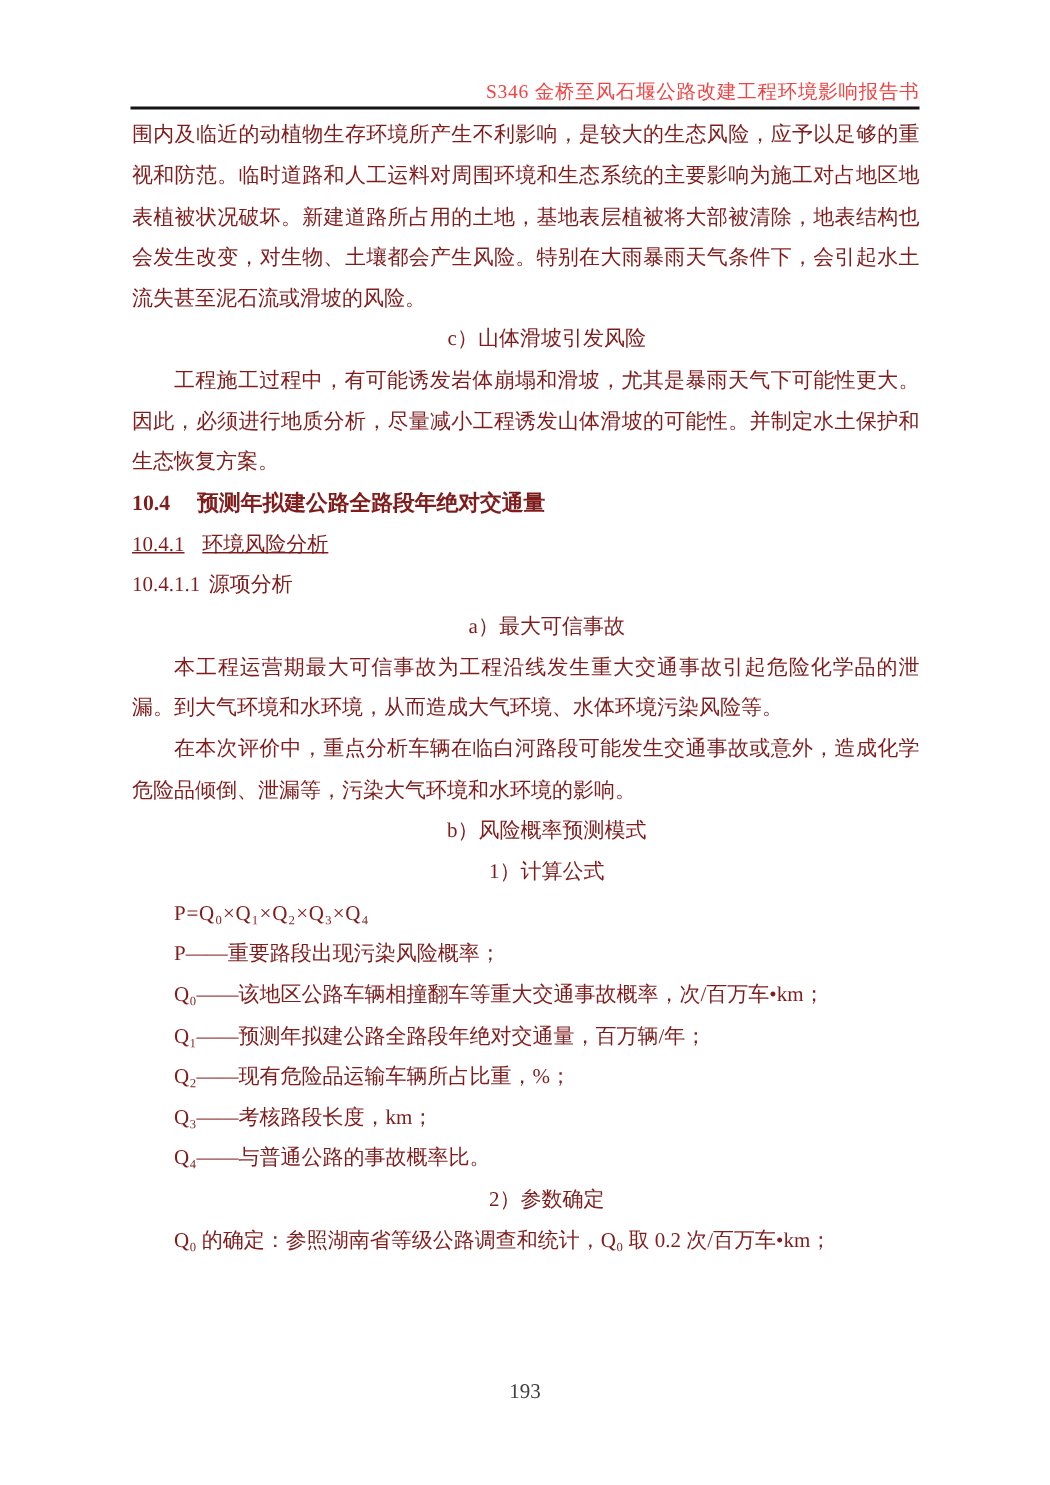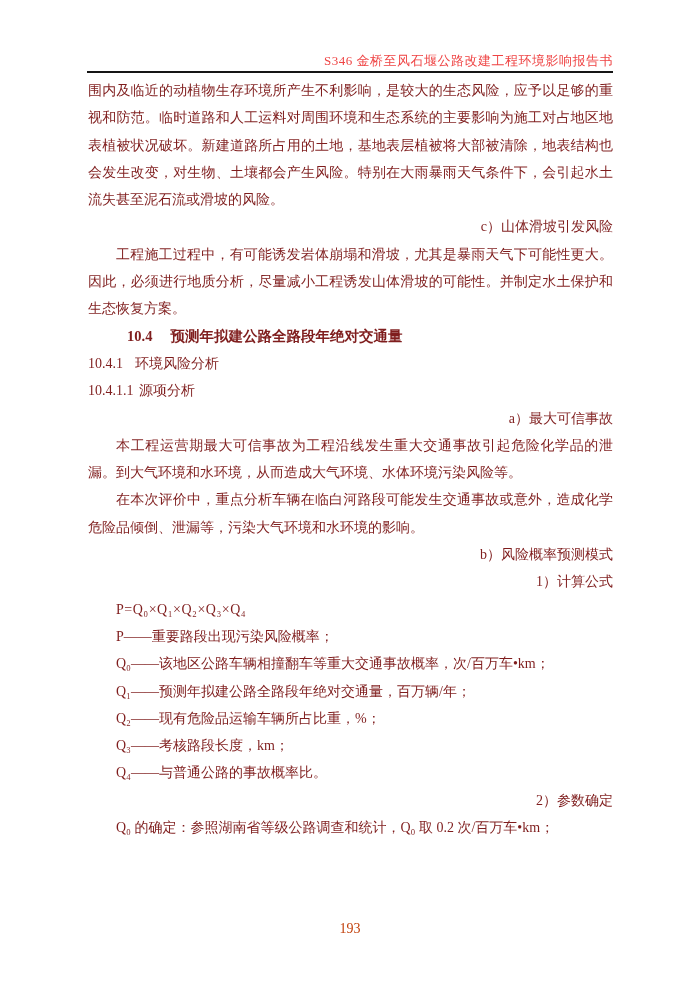--- a/index.html
+++ b/index.html
@@ -40,45 +40,45 @@
     width: 525px;
     font-size: 14px;
     line-height: 27.3px;
     text-align: justify;
     color: #7f1d1d;
   }
   .content p { margin: 0; padding: 0; }
 
   .para { text-indent: 2em; }
   .para-flush { text-indent: 0; }
-  .item { text-indent: 2em; text-align: right; }
+  .item { text-indent: 2em; text-align: center; }
   .def-line { text-indent: 2em; text-align: left; }
 
   .heading-l1 { font-weight: bold; text-align: left; font-size: 14.5px; }
-  .heading-l1 .h-num { margin-right: 1.25em; margin-left: 39px; }
-  .heading-l2 { text-align: left; }
+  .heading-l1 .h-num { margin-right: 1.25em; }
+  .heading-l2 { text-align: left; text-decoration: underline; }
   .heading-l2 .h-num { margin-right: 0.85em; }
   .heading-l3 { text-align: left; }
   .heading-l3 .h-num { margin-right: 0.4em; }
 
   .formula-line {
     text-indent: 2em;
     text-align: left;
     font-family: "Liberation Serif", "DejaVu Serif", serif;
     letter-spacing: 0.5px;
   }
 
   .page-number {
     position: absolute;
     top: 921px;
     left: 0;
     width: 700px;
     text-align: center;
     font-size: 14px;
-    color: #c2410c;
+    color: #404040;
   }
 </style>
 </head>
 <body>
 
 <div class="page">
 
   <div class="running-header">S346 金桥至风石堰公路改建工程环境影响报告书</div>
 
   <div class="header-rule"></div>

